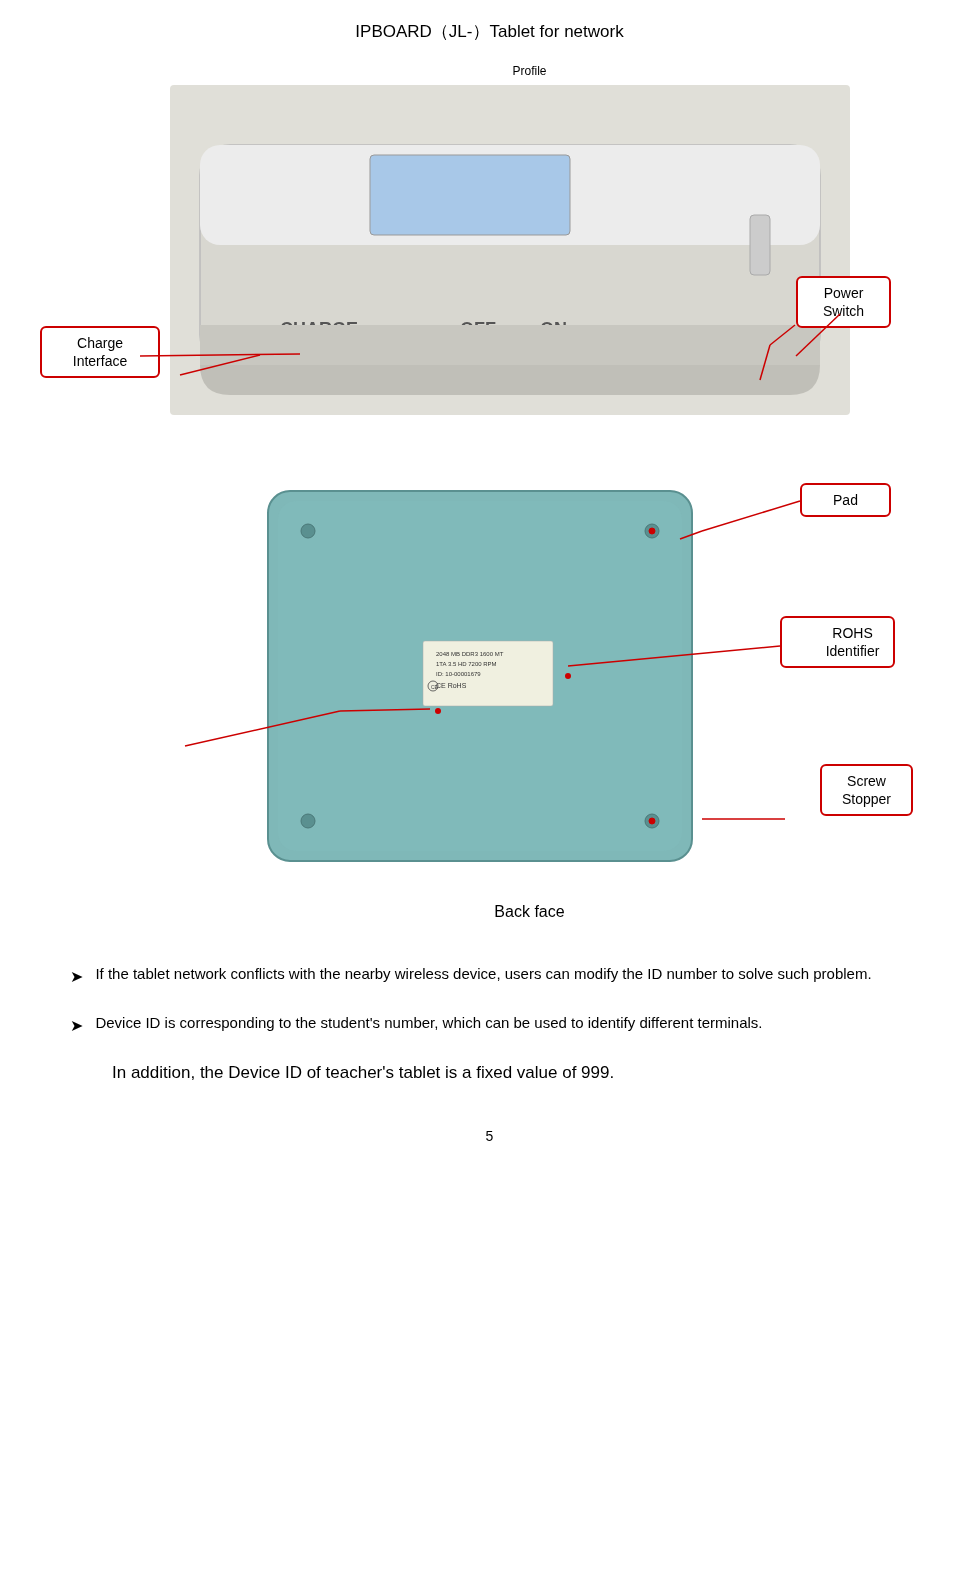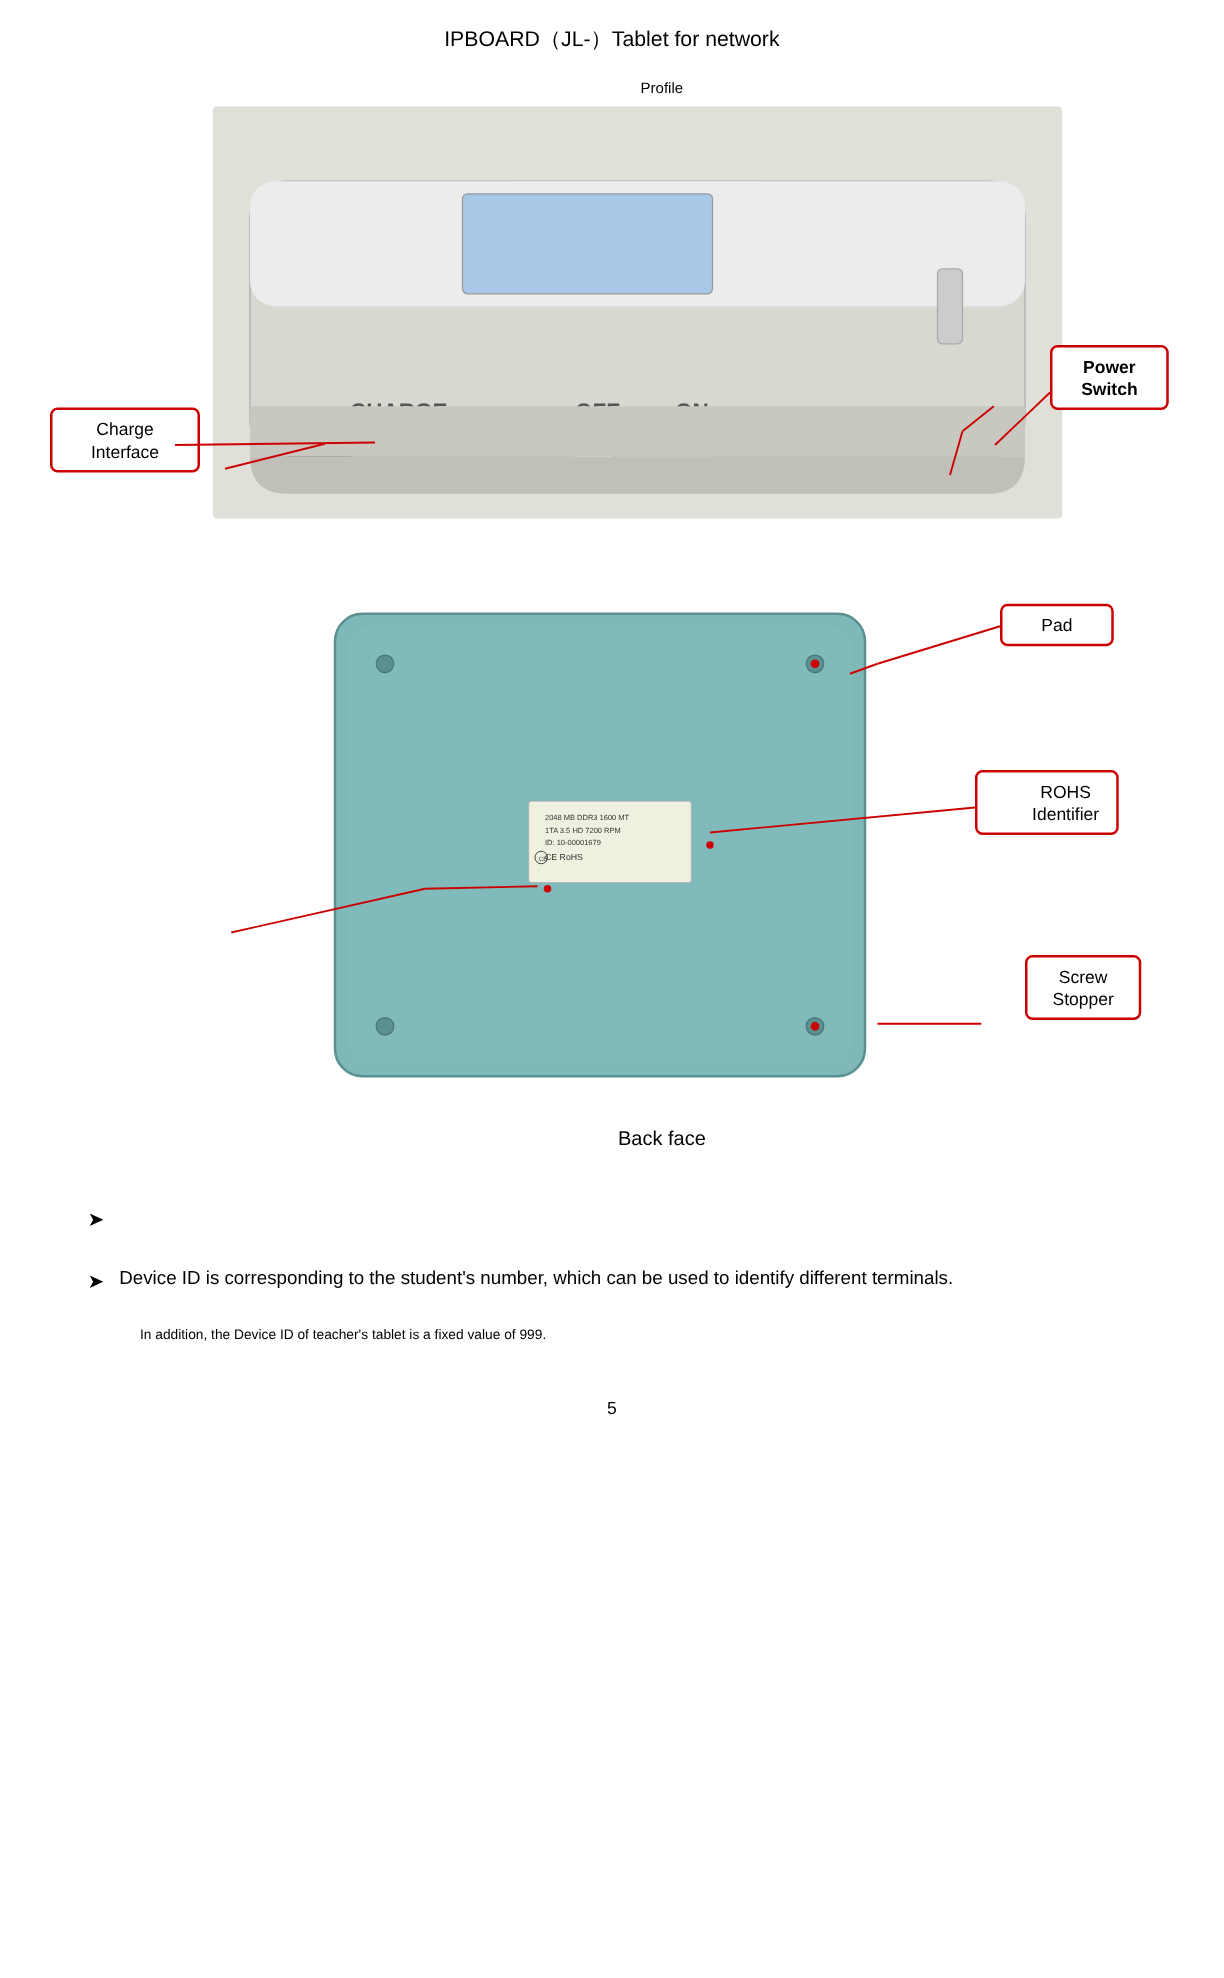--- a/index.html
+++ b/index.html
@@ -89,21 +89,21 @@
       margin-top: 2px;
       flex-shrink: 0;
     }
 
     .bullet-text {
       flex: 1;
     }
 
     .indent-text {
       font-family: Arial, sans-serif;
-      font-size: 11px;
+      font-size: 17px;
       line-height: 1.7;
       margin-left: 42px;
       margin-bottom: 33px;
     }
 
     .page-number {
       text-align: center;
       font-size: 14px;
       margin-top: 40px;
       font-family: Arial, sans-serif;
@@ -162,21 +162,21 @@
         <line x1="625" y1="240" x2="600" y2="260" stroke="#cc0000" stroke-width="1.5"></line>
         <line x1="600" y1="260" x2="590" y2="295" stroke="#cc0000" stroke-width="1.5"></line>
       </svg>
     </div>
 
     <div class="label-box" style="position:absolute; top:265px; left:0px; white-space:normal; width:120px;">
       <span>Charge
 Interface</span>
     </div>
 
-    <div class="label-box" style="position:absolute; top:215px; left:800px; white-space:normal; width:95px;font-weight:bold;">
+    <div class="label-box" style="position:absolute; top:215px; left:756px; white-space:normal; width:95px;">
       <span>Power
 Switch</span>
     </div>
 
     <svg style="position:absolute;top:0;left:0;width:979px;height:400px;pointer-events:none;overflow:visible;">
 
       <line x1="100" y1="295" x2="260" y2="293" stroke="#cc0000" stroke-width="1.5"></line>
 
       <line x1="800" y1="253" x2="756" y2="295" stroke="#cc0000" stroke-width="1.5"></line>
     </svg>
@@ -241,20 +241,21 @@
       <line x1="745" y1="348" x2="662" y2="348" stroke="#cc0000" stroke-width="1.5"></line>
     </svg>
 
     <div class="backface-label" style="position:absolute; bottom:10px; left:0; width:979px; text-align:center;">Back face</div>
   </div>
 
   <div class="content-section">
 
     <div class="bullet-item">
       <span class="bullet-arrow">➤</span>
+      <span class="bullet-text">If the tablet network conflicts with the nearby wireless device, users can modify the ID number to solve such problem.</span>
     </div>
 
     <div class="bullet-item">
       <span class="bullet-arrow">➤</span>
       <span class="bullet-text">Device ID is corresponding to the student's number, which can be used to identify different terminals.</span>
     </div>
 
     <div class="indent-text">In addition, the Device ID of teacher's tablet is a fixed value of 999.</div>
 
   </div>

